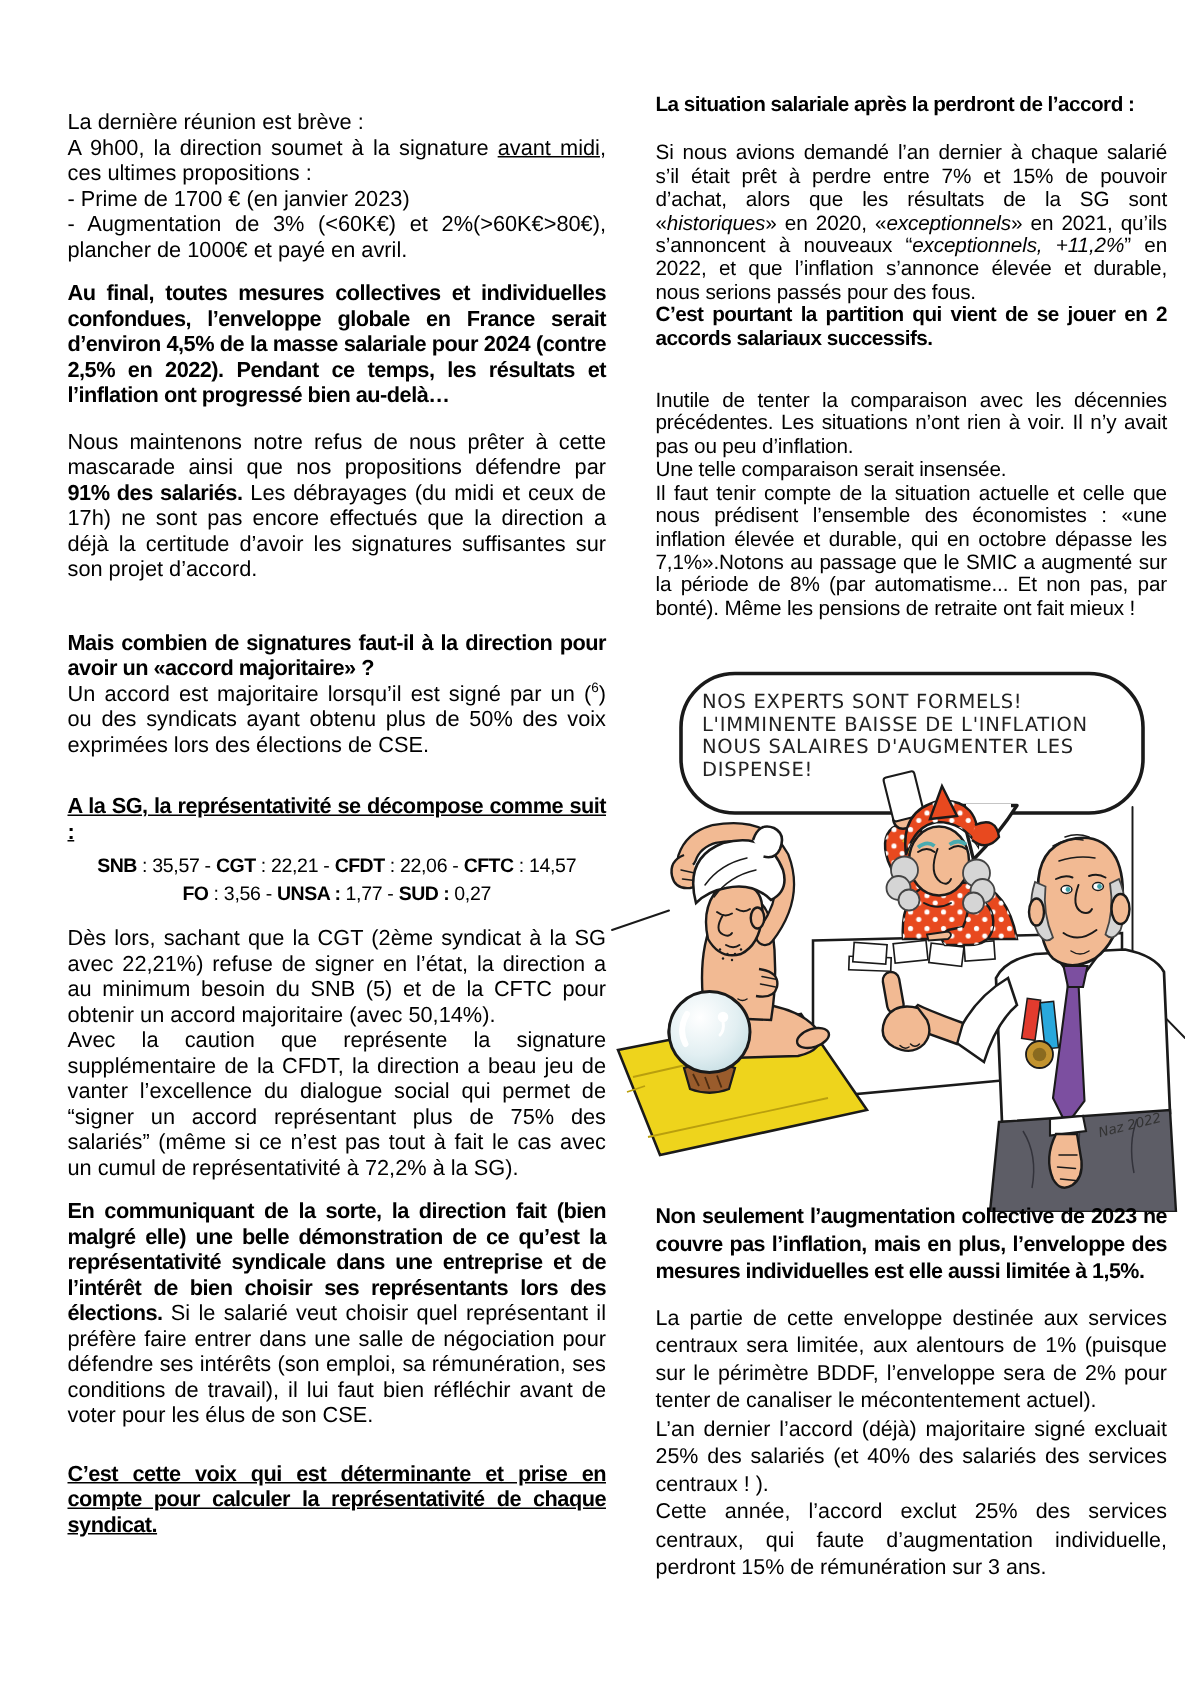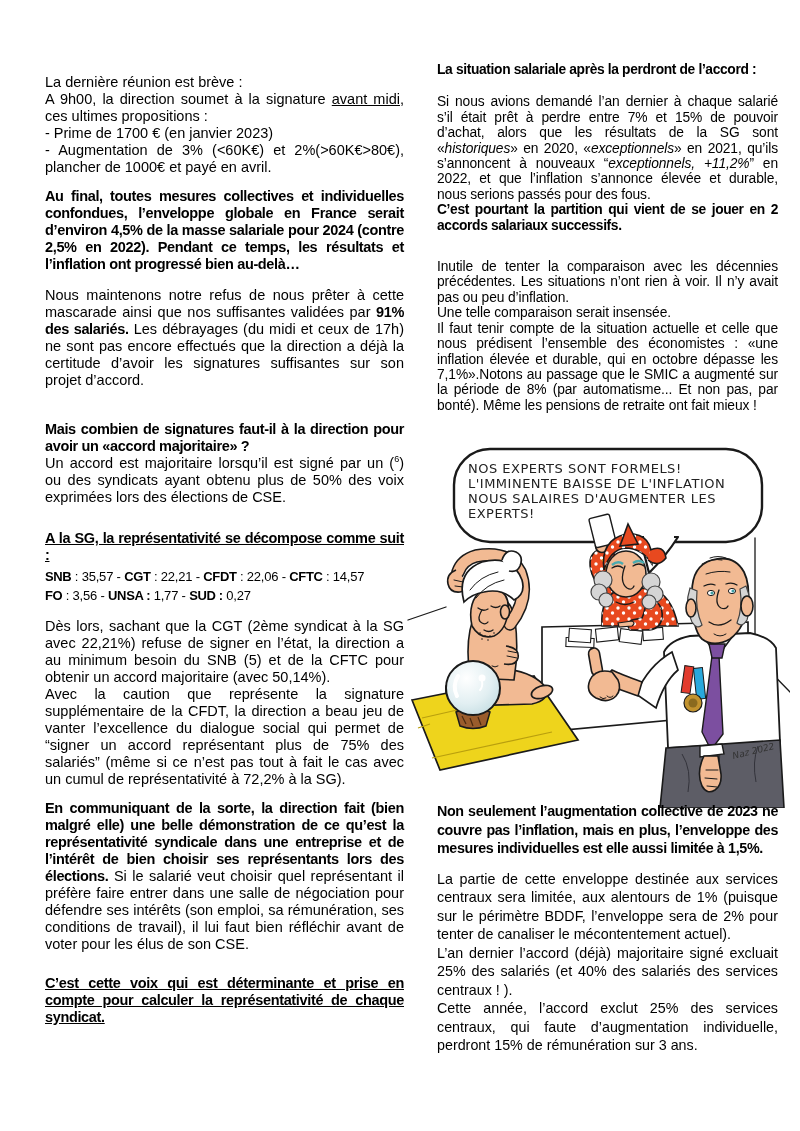--- a/index.html
+++ b/index.html
@@ -13,21 +13,21 @@
   .col{position:absolute;}
   .col-left{left:45px;top:62px;width:359px;}
   .col-right-top{left:437px;top:62px;width:341px;}
   .col-right-bottom{left:437px;top:802px;width:341px;}
   .blk{margin:0;font-size:14.5px;line-height:17px;text-align:justify;}
   .col-right-top .blk{font-size:13.8px;line-height:15.4px;letter-spacing:-0.1px;}
   .col-right-bottom .blk{font-size:14.3px;line-height:18.5px;}
   .blk .b{font-weight:bold;letter-spacing:-0.35px;}
   .blk .i{font-style:italic;}
   .blk .u{text-decoration:underline;}
-  .blk.rep{font-size:13px;line-height:19px;text-align:left;letter-spacing:-0.2px;}
+  .blk.rep{font-size:13px;line-height:19px;text-align:center;letter-spacing:-0.2px;}
   sup{font-size:9px;line-height:0;}
   .cartoon{position:absolute;left:406px;top:440px;width:384px;height:368px;}
   .cartoon svg{position:absolute;left:0;top:0;}
   .bubble-text{position:absolute;left:62px;top:21px;width:262px;
     font-family:"DejaVu Sans",sans-serif;font-size:13px;line-height:15px;
     letter-spacing:0.5px;color:#222;}
   .bubble-text span{display:block;white-space:nowrap;}
   .signature{position:absolute;left:326px;top:306px;font-size:9px;font-style:italic;
     color:#333;transform:rotate(-14deg);font-family:"DejaVu Sans",sans-serif;}
   
@@ -41,21 +41,21 @@
   .hair{fill:var(--hair-gray);stroke:#444;stroke-width:1.2;}
 </style>
 </head>
 <body>
 
 <div class="page">
 
   <div class="col col-left">
       <div class="blk" style="margin-top: 12px;"><span>La dernière réunion est brève :</span><br><span>A 9h00, la direction soumet à la signature </span><span class="u">avant midi</span><span>, ces ultimes propositions :</span><br><span>- Prime de 1700 € (en janvier 2023)</span><br><span>- Augmentation de 3% (&lt;60K€) et 2%(&gt;60K€&gt;80€), plancher de 1000€ et payé en avril.</span></div>
       <div class="blk" style="margin-top: 12px;"><span class="b">Au final, toutes mesures collectives et individuelles confondues, l’enveloppe globale en France serait d’environ 4,5% de la masse salariale pour 2024 (contre 2,5% en 2022). Pendant ce temps, les résultats et l’inflation ont progressé bien au-delà…</span></div>
-      <div class="blk" style="margin-top: 14px;"><span>Nous maintenons notre refus de nous prêter à cette mascarade ainsi que nos suffisantes validées par </span><span class="b">91% des salariés.</span><span>  Les débrayages (du midi et ceux de 17h) ne sont pas encore effectués que la direction a déjà la certitude d’avoir les signatures suffisantes sur son projet d’accord.</span></div>
+      <div class="blk" style="margin-top: 14px;"><span>Nous maintenons notre refus de nous prêter à cette mascarade ainsi que nos propositions défendre par </span><span class="b">91% des salariés.</span><span>  Les débrayages (du midi et ceux de 17h) ne sont pas encore effectués que la direction a déjà la certitude d’avoir les signatures suffisantes sur son projet d’accord.</span></div>
       <div class="blk" style="margin-top: 32px;"><span class="b">Mais combien de signatures faut-il à la direction pour avoir un «accord majoritaire» ?</span><br><span>Un accord est majoritaire lorsqu’il est signé par un (</span><sup>6</sup><span>) ou des syndicats ayant obtenu plus de 50% des voix exprimées lors des élections de CSE.</span></div>
       <div class="blk" style="margin-top: 24px;"><span class="b u">A la SG, la représentativité se décompose comme suit :</span></div>
       <div class="blk rep" style="margin-top: 3px;"><span class="b">SNB</span><span> : 35,57 - </span><span class="b">CGT</span><span> : 22,21   - </span><span class="b">CFDT</span><span> : 22,06 - </span><span class="b">CFTC</span><span> : 14,57</span><br><span class="b">FO</span><span> : 3,56 - </span><span class="b">UNSA :</span><span> 1,77 - </span><span class="b">SUD :</span><span> 0,27</span></div>
       <div class="blk" style="margin-top: 13px;"><span>Dès lors, sachant que la CGT (2ème syndicat à la SG avec 22,21%) refuse de signer en l’état, la direction a au minimum besoin du SNB (5) et de la CFTC pour obtenir un accord majoritaire (avec 50,14%).</span><br><span>Avec la caution que représente la signature supplémentaire de la CFDT, la direction a beau jeu de vanter l’excellence du dialogue social qui permet de “signer un accord représentant plus de 75% des salariés” (même si ce n’est pas tout à fait le cas avec un cumul de représentativité à 72,2% à la SG).</span></div>
       <div class="blk" style="margin-top: 12px;"><span class="b">En communiquant de la sorte, la direction fait (bien malgré elle) une belle démonstration de ce qu’est la représentativité syndicale dans une entreprise et de l’intérêt de bien choisir ses représentants lors des élections.</span><span> Si le salarié veut choisir quel représentant il préfère faire entrer dans une salle de négociation pour défendre ses intérêts (son emploi, sa rémunération, ses conditions de travail), il lui faut bien réfléchir avant de voter pour les élus de son CSE.</span></div>
       <div class="blk" style="margin-top: 22px;"><span class="b u">C’est cette voix qui est déterminante et prise en compte pour calculer la représentativité de chaque syndicat.</span></div>
     </div>
 
   <div class="col col-right-top">
       <div class="blk" style="margin-top: 0px;"><span class="b">La situation salariale après la perdront de l’accord :</span></div>
@@ -223,21 +223,21 @@
           <circle cx="287" cy="263" r="9" fill="var(--medal-gold)" stroke="#1a1a1a" stroke-width="1.2"></circle>
           <circle cx="287" cy="263" r="4.5" fill="#8a6a1f"></circle>
         </g>
       </g>
     </svg>
 
     <div class="bubble-text">
       <span>NOS EXPERTS SONT FORMELS!</span>
       <span>L'IMMINENTE BAISSE DE L'INFLATION</span>
       <span>NOUS SALAIRES D'AUGMENTER LES</span>
-      <span>EXPERTS!</span>
+      <span>DISPENSE!</span>
     </div>
 
     <div class="signature">Naz 2022</div>
   </div>
 
   <div class="col col-right-bottom">
       <div class="blk" style="margin-top: 0px;"><span class="b">Non seulement l’augmentation collective de 2023 ne couvre pas l’inflation, mais en plus, l’enveloppe des mesures individuelles est elle aussi limitée à 1,5%.</span></div>
       <div class="blk" style="margin-top: 12px;"><span>La partie de cette enveloppe destinée aux services centraux sera limitée, aux alentours de 1% (puisque sur le périmètre BDDF, l’enveloppe sera de 2% pour tenter de canaliser le mécontentement actuel).</span><br><span>L’an dernier l’accord (déjà) majoritaire signé excluait 25% des salariés (et 40% des salariés des services centraux ! ).</span><br><span>Cette année, l’accord exclut 25% des services centraux, qui faute d’augmentation individuelle, perdront 15% de rémunération sur 3 ans.</span></div>
     </div>
 

